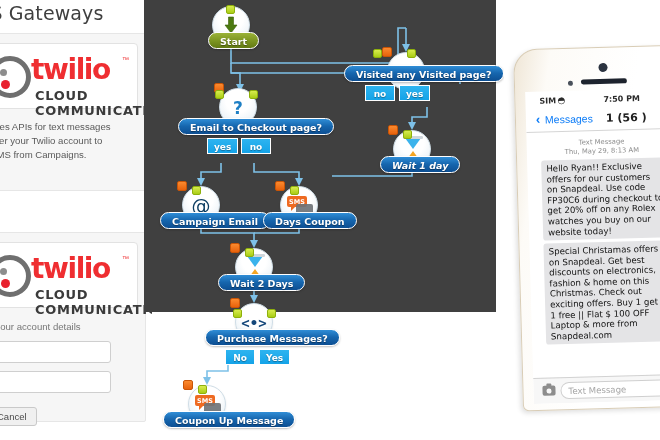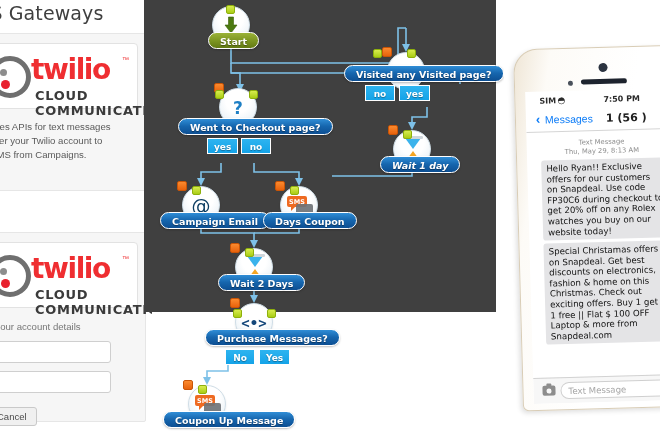--- a/index.html
+++ b/index.html
@@ -434,21 +434,21 @@
     </div>
     <div class="pill" style="left:-13px; top:26px;font-style:italic;">Wait 1 day</div>
     <span class="port-bot" style="left:15px; bottom:-9px;"></span>
   </div>
 
   <div class="node" style="left:75px; top:88px;">
     <span class="port-top"></span>
     <div class="node-icon">
       <span class="qmark">?</span>
     </div>
-    <div class="pill" style="left:-41px; top:30px;">Went to Checkout page?</div>
+    <div class="pill" style="left:-41px; top:30px;">Email to Checkout page?</div>
     <div class="opt" style="left:-12px; top:50px;">yes</div>
     <div class="opt" style="left:22px; top:50px;">no</div>
     <span class="port-bot" style="left:1px; bottom:-11px;"></span>
     <span class="port-bot" style="left:35px; bottom:-11px;"></span>
   </div>
 
   <div class="node" style="left:38px; top:186px;">
     <span class="port-top"></span>
     <div class="node-icon">
       <span class="at-sym">@</span>

